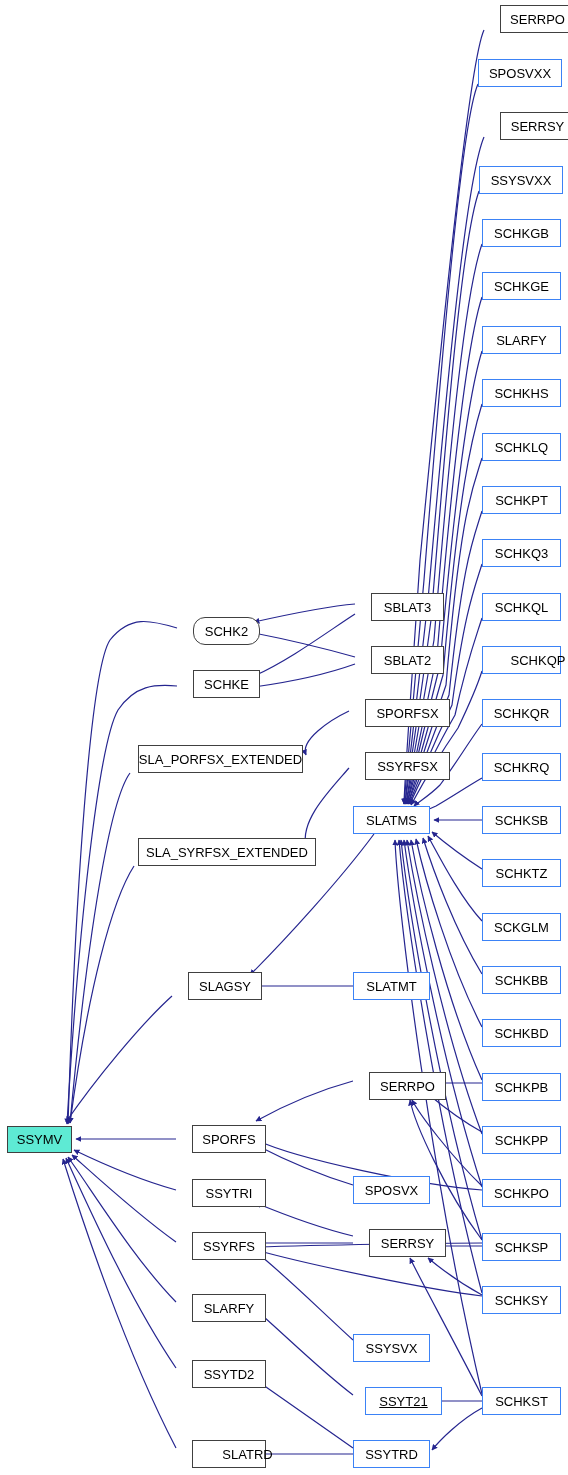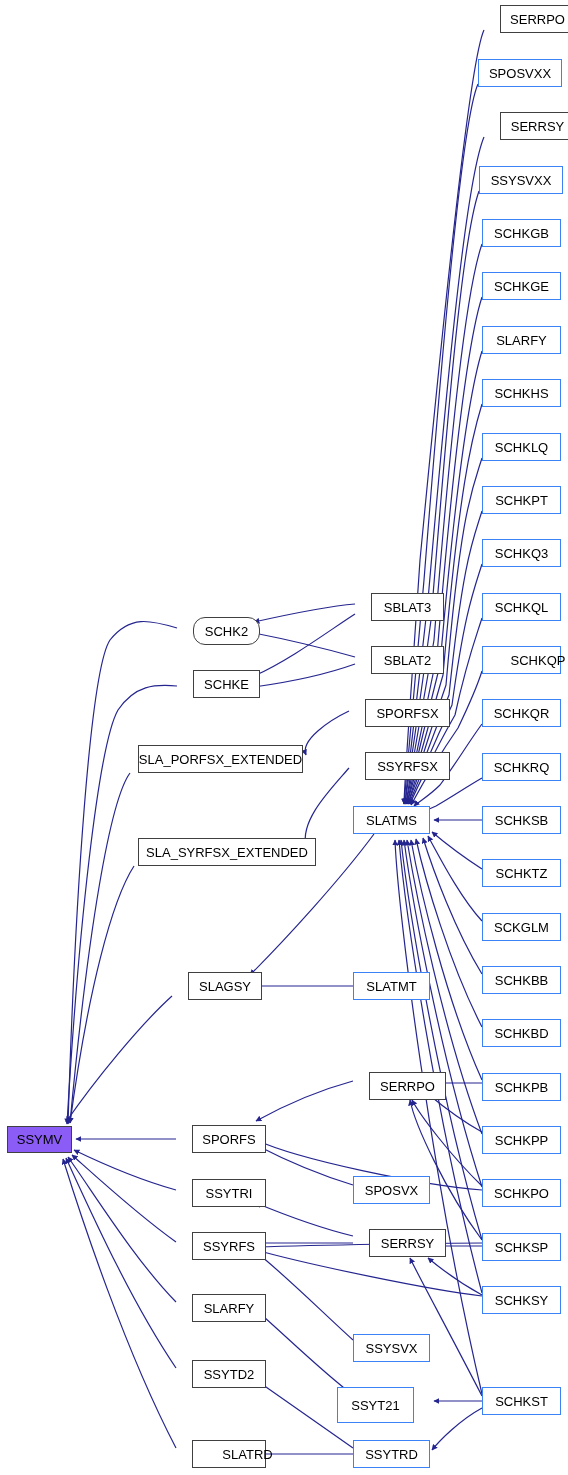--- a/index.html
+++ b/index.html
@@ -5,21 +5,21 @@
   html,body{margin:0;padding:0;background:#ffffff;}
   body{width:568px;height:1475px;position:relative;overflow:hidden;
        font-family:"Liberation Sans","DejaVu Sans",sans-serif;}
   #canvas{position:absolute;left:0;top:0;width:568px;height:1475px;}
   svg#edges{position:absolute;left:0;top:0;width:568px;height:1475px;}
   .node{position:absolute;box-sizing:border-box;display:flex;align-items:center;
         justify-content:center;background:#ffffff;border:1px solid #000000;
         font-size:13px;color:#000000;white-space:nowrap;line-height:1;}
   .node.black{border:1px solid #404040;margin-left:16px;}
   .node.red{border:1px solid #3b82f6;}
-  .node.root{background:#8b5cf6;border:1px solid #404040;}
+  .node.root{background:#5eead4;border:1px solid #404040;}
   .node span{pointer-events:none;}
 </style>
 </head>
 <body>
 
 <div id="canvas">
   <svg id="edges" viewBox="0 0 568 1475">
     <defs>
       <marker id="arrow" viewBox="0 0 10 10" refX="9" refY="5" markerWidth="5" markerHeight="5" orient="auto-start-reverse">
         <path d="M0,0 L10,5 L0,10 z" fill="#25258f"></path>
@@ -153,21 +153,21 @@
       </div>
       <div class="node red" style="left: 353px; top: 1176px; width: 77px; height: 28px;">
         <span>SPOSVX</span>
       </div>
       <div class="node black" style="left: 353px; top: 1229px; width: 77px; height: 28px;">
         <span>SERRSY</span>
       </div>
       <div class="node red" style="left: 353px; top: 1334px; width: 77px; height: 28px;">
         <span>SSYSVX</span>
       </div>
-      <div class="node red" style="left: 337px; top: 1387px; width: 77px; height: 36px;">
+      <div class="node red" style="left: 365px; top: 1387px; width: 77px; height: 28px; text-decoration: underline;">
         <span>SSYT21</span>
       </div>
       <div class="node red" style="left: 353px; top: 1440px; width: 77px; height: 28px;">
         <span>SSYTRD</span>
       </div>
       <div class="node black" style="left: 484px; top: 5px; width: 75px; height: 28px;">
         <span>SERRPO</span>
       </div>
       <div class="node red" style="left: 478px; top: 59px; width: 84px; height: 28px;">
         <span>SPOSVXX</span>

